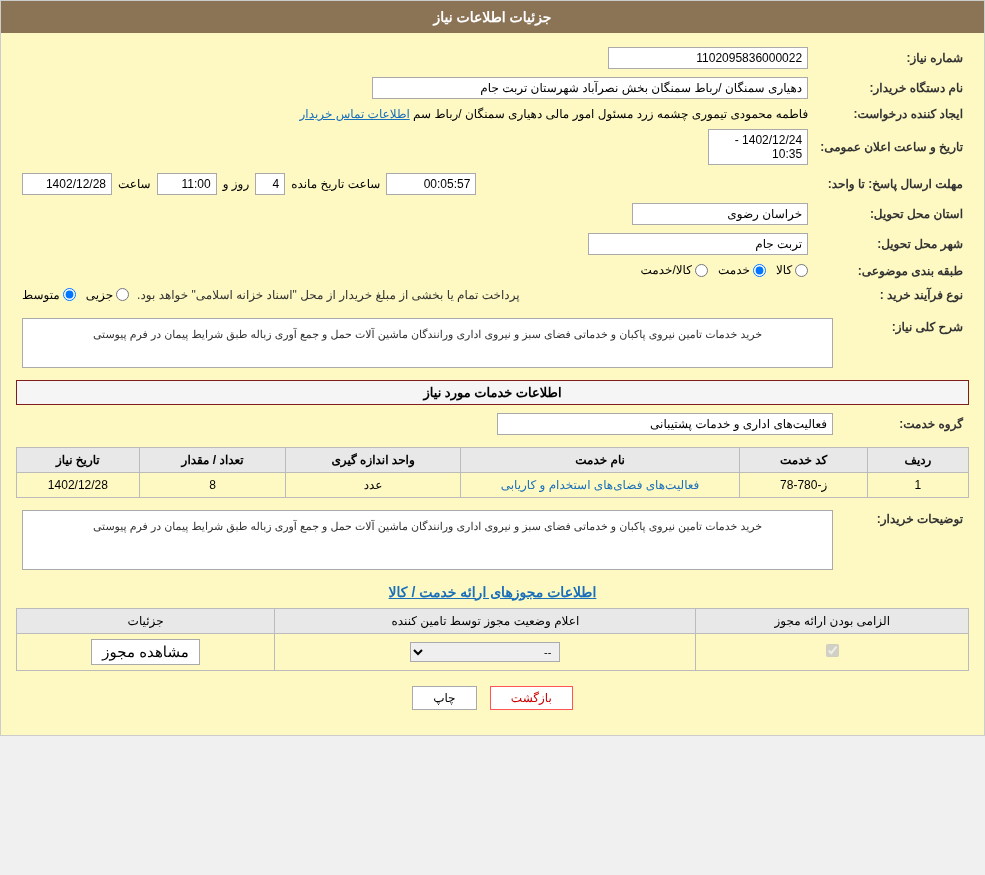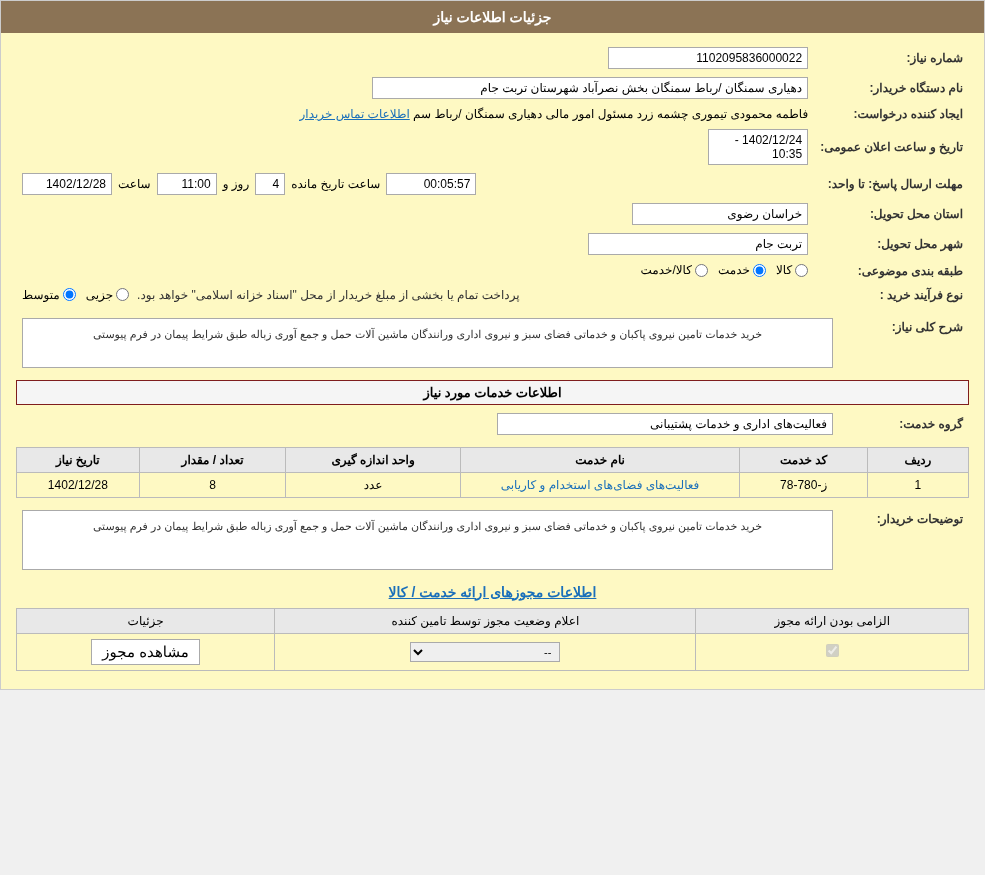--- a/index.html
+++ b/index.html
@@ -390,15 +390,19 @@
               <option>--</option>
             </select>
           </td>
           <td>
             <button class="view-permit-btn">مشاهده مجوز</button>
           </td>
         </tr>
       </tbody>
     </table>
 
+    <div class="button-row">
+      <button class="btn-back">بازگشت</button>
+      <button class="btn-print">چاپ</button>
+    </div>
 
   </div>
 </div>
 
 </body></html>

